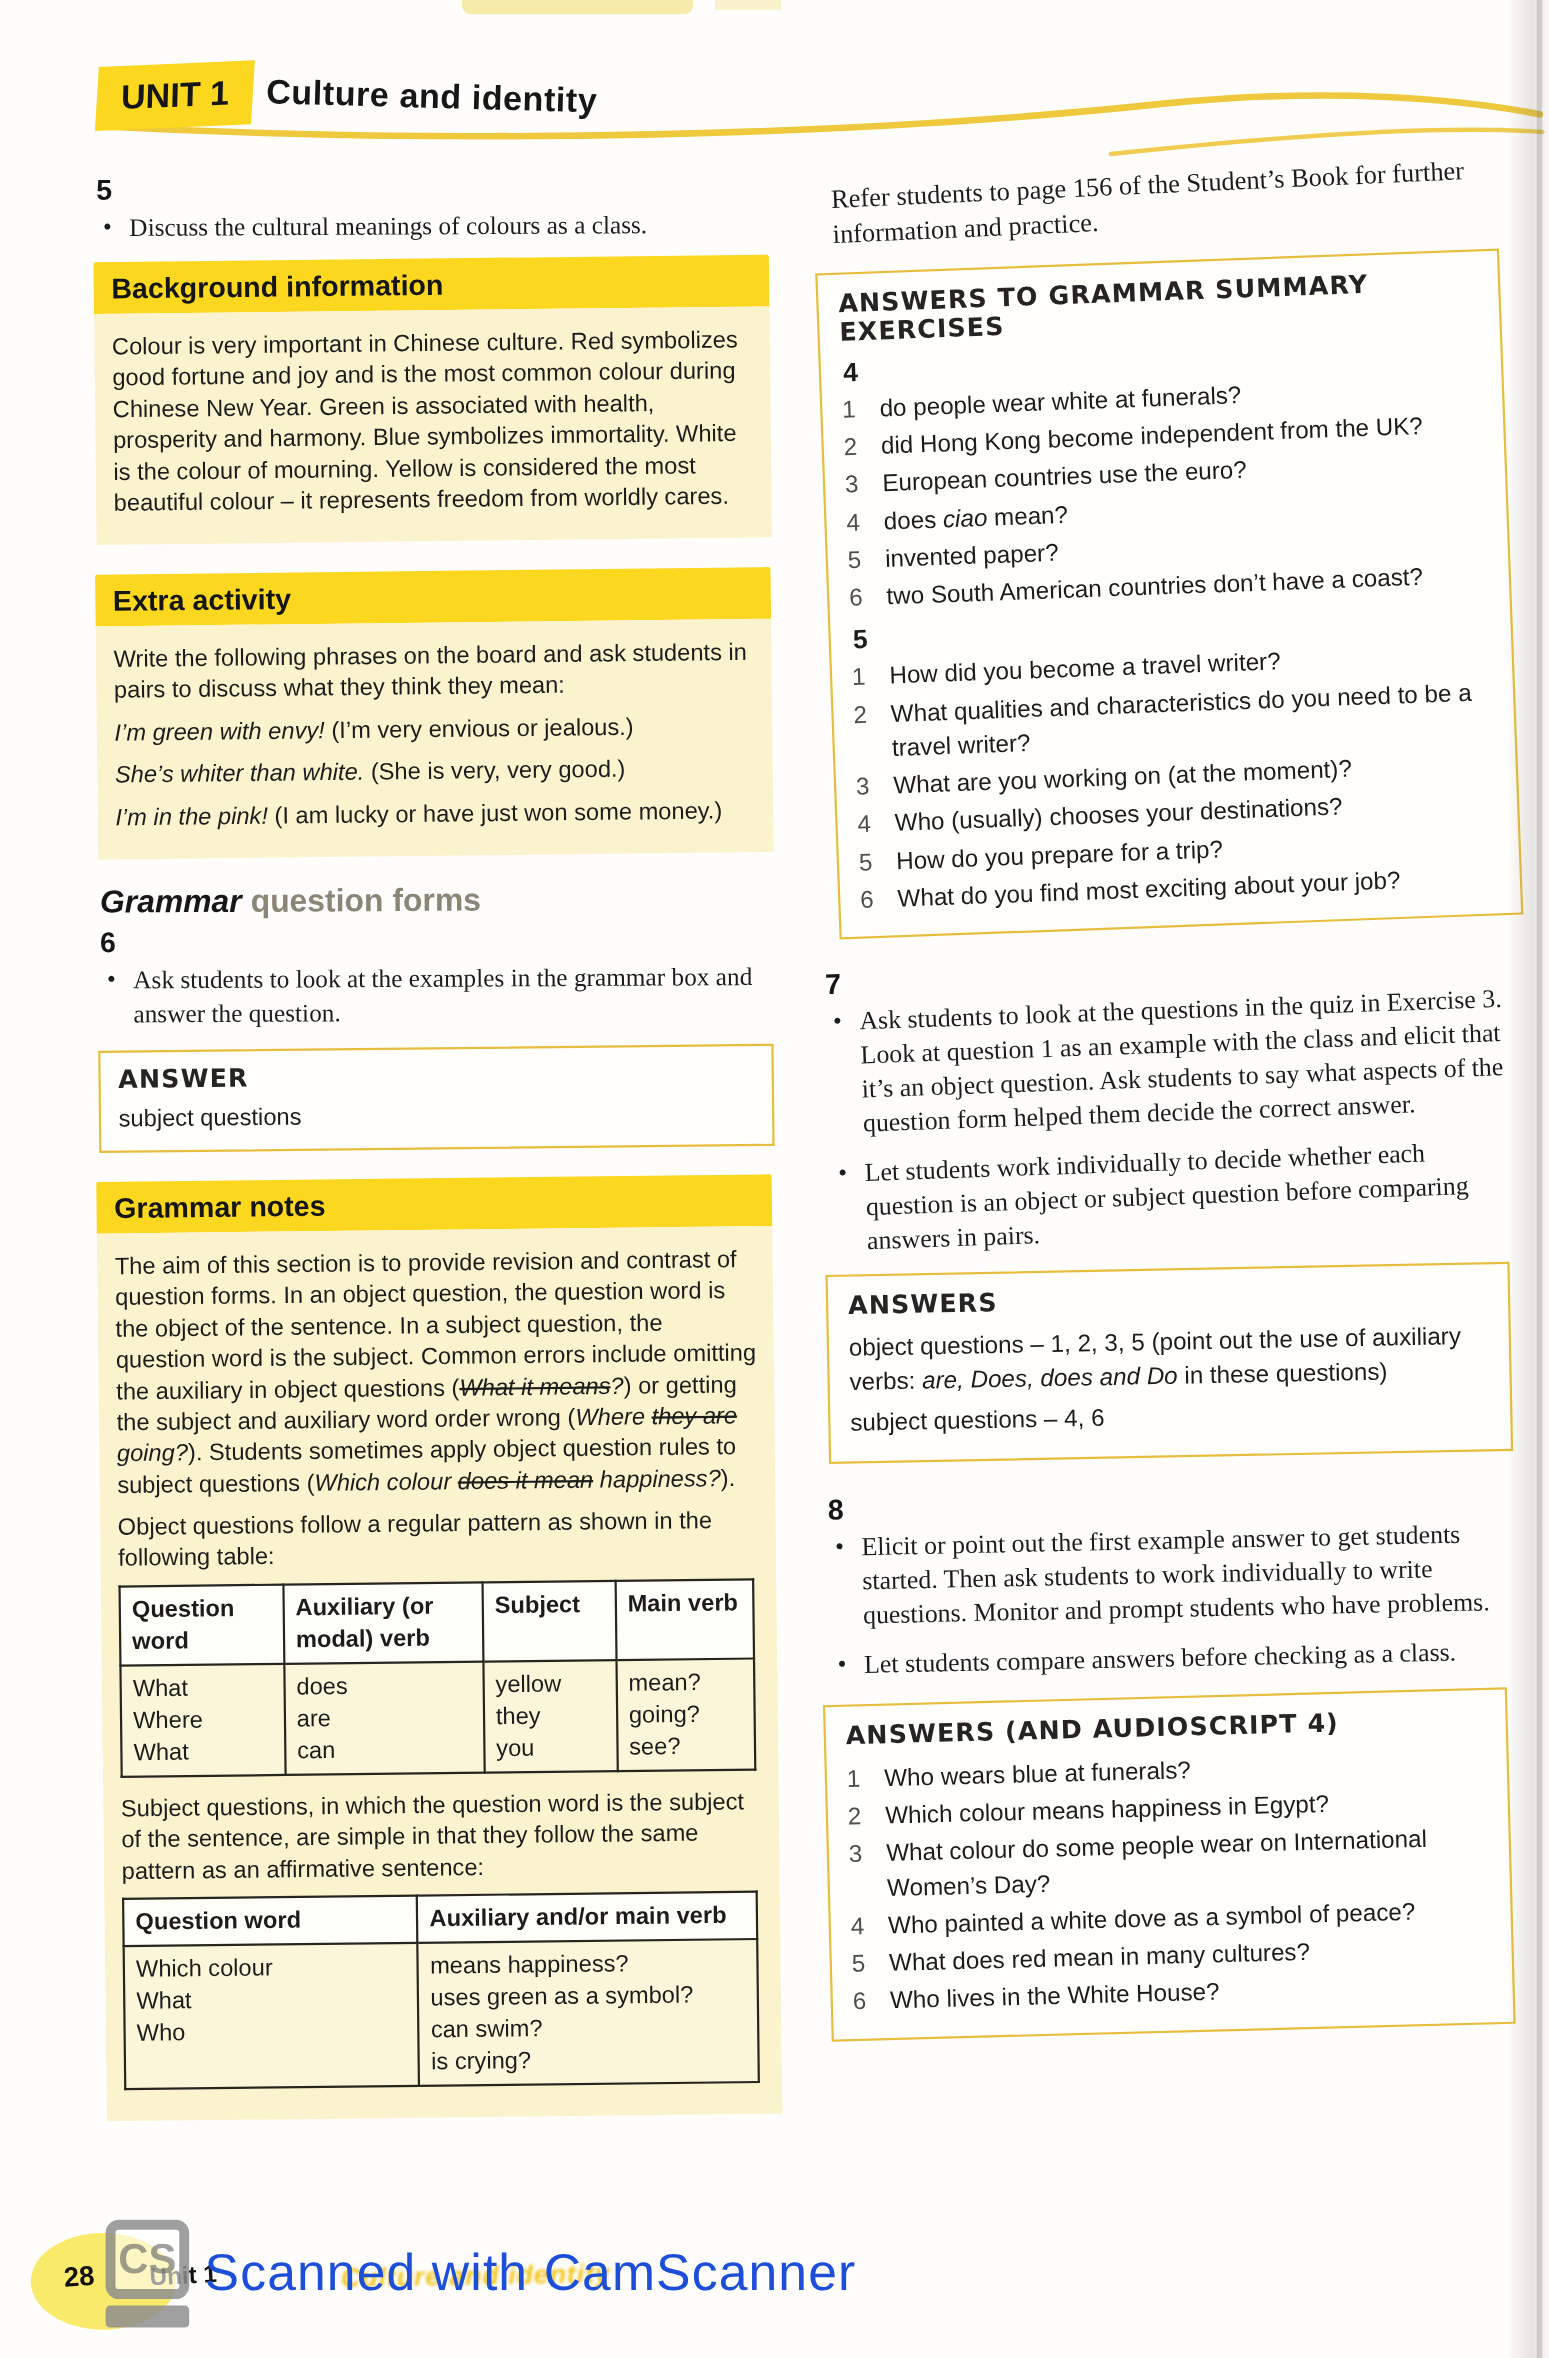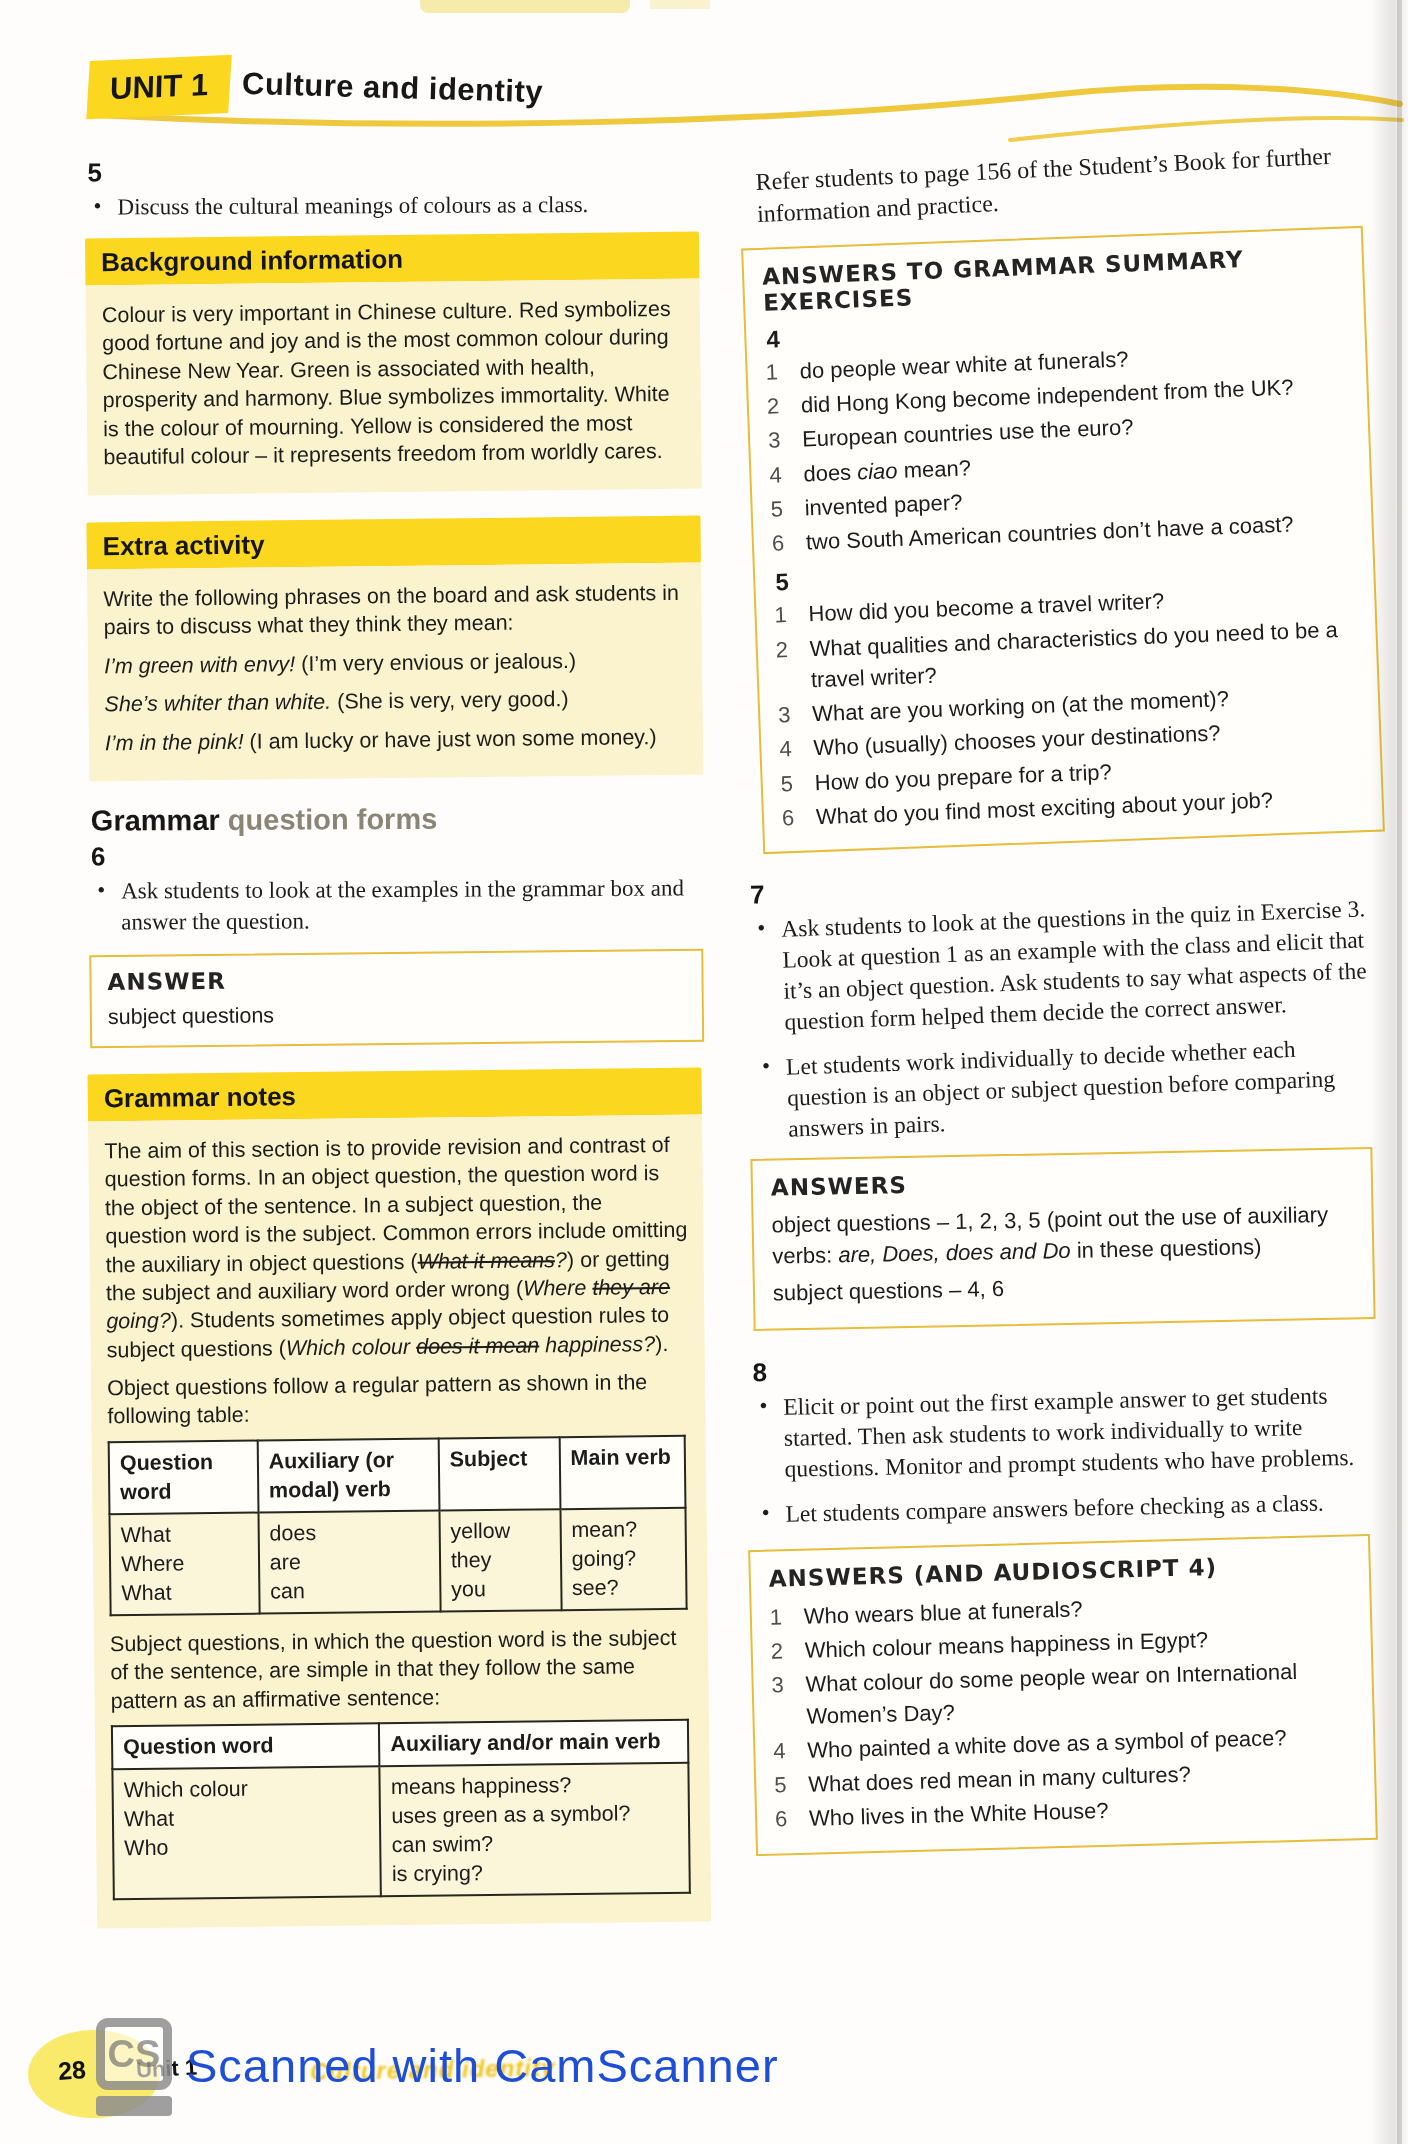--- a/index.html
+++ b/index.html
@@ -34,21 +34,21 @@
   
   .ybox{margin:10px 0 26px 0;transform:rotate(-0.35deg);}
   .ybox-title{background:#fbd71f;font-size:26px;font-weight:bold;color:#151515;
       padding:9px 16px 7px 16px;border-radius:2px 2px 0 0;}
   .ybox-body{background:#faf3cd;padding:10px 16px 14px 16px;font-size:21.5px;line-height:1.32;}
   .ybox-body p{margin:6px 0 10px 0;}
   .phrase{margin:10px 0 !important;}
   .phrase i{font-style:italic;}
 
   .grammar-heading{margin:26px 0 2px 2px;font-size:29px;font-weight:bold;}
-  .gh-black{color:#171717;}
+  .gh-black{color:#171717;font-style:italic;}
   .gh-grey{color:#8b8577;}
 
   .answer-box{background:#fffefa;border:2px solid #e6bd3c;padding:8px 16px 12px 16px;
       margin:16px 0 26px 0;transform:rotate(-0.3deg);}
   .hand-title{font-family:"DejaVu Sans",sans-serif;font-size:23px;font-weight:600;
       letter-spacing:1px;color:#242424;margin:4px 0 10px 0;}
   .answer-box p{margin:6px 0 4px 0;font-size:21.5px;}
 
   .gn-para{margin:4px 0 14px 0;}
   .gn-para i{font-style:italic;}

